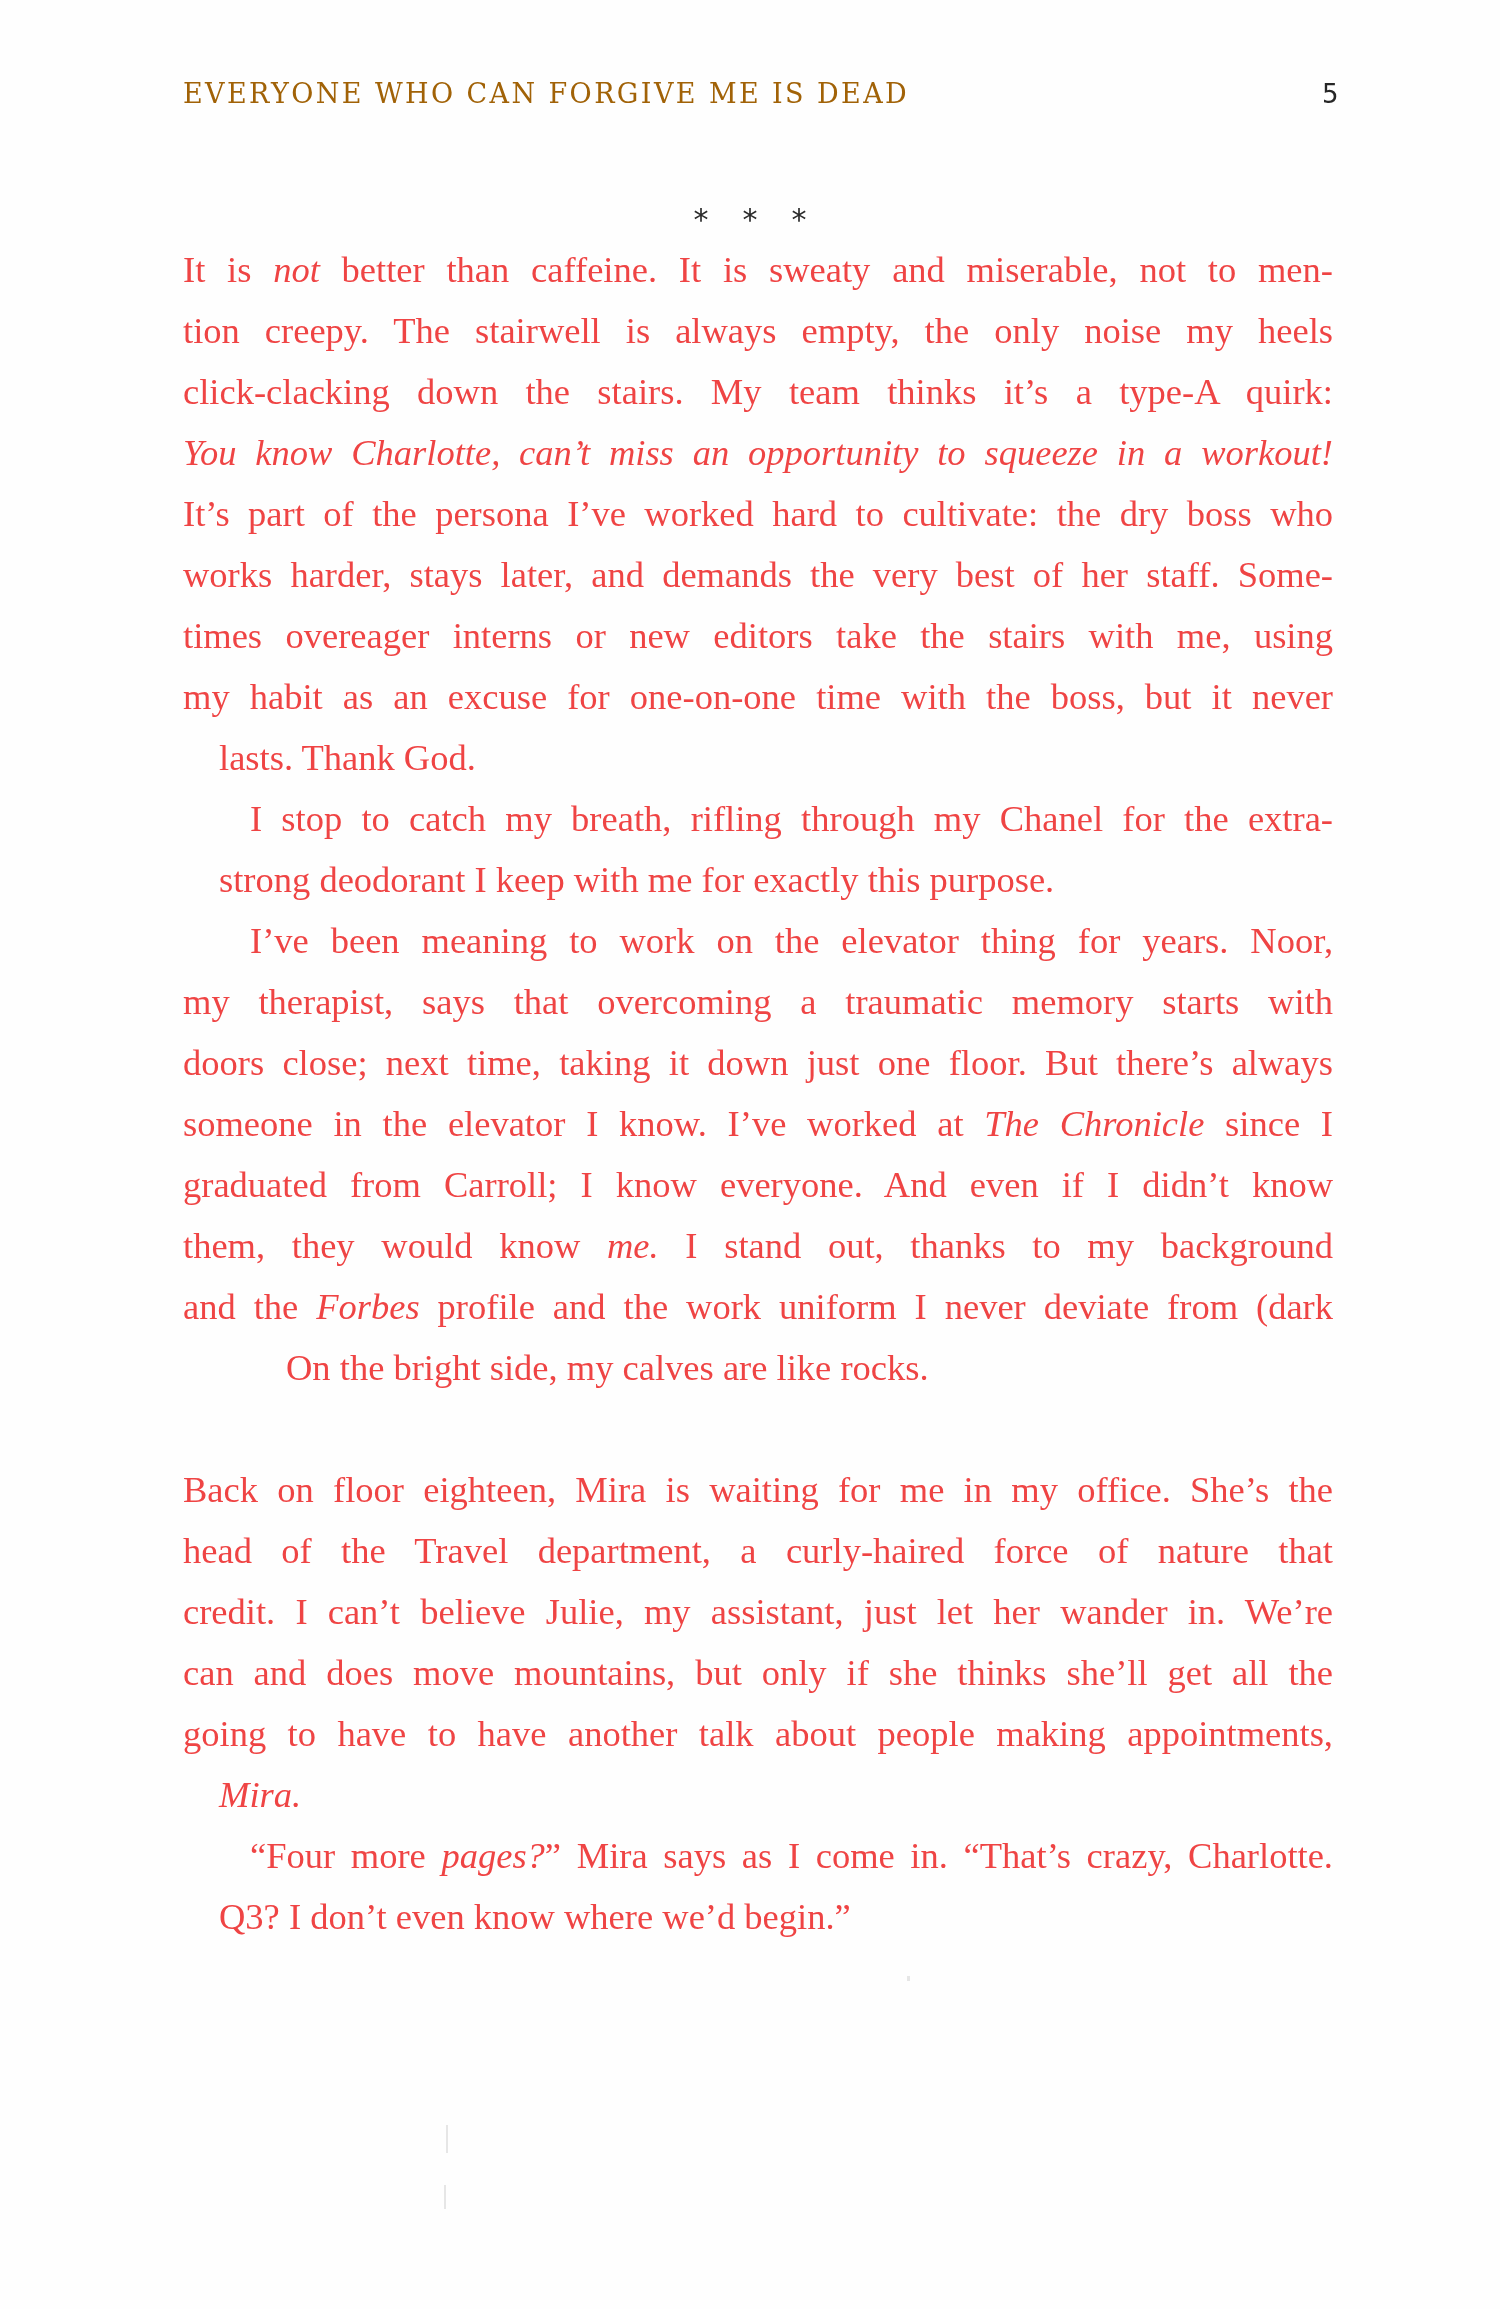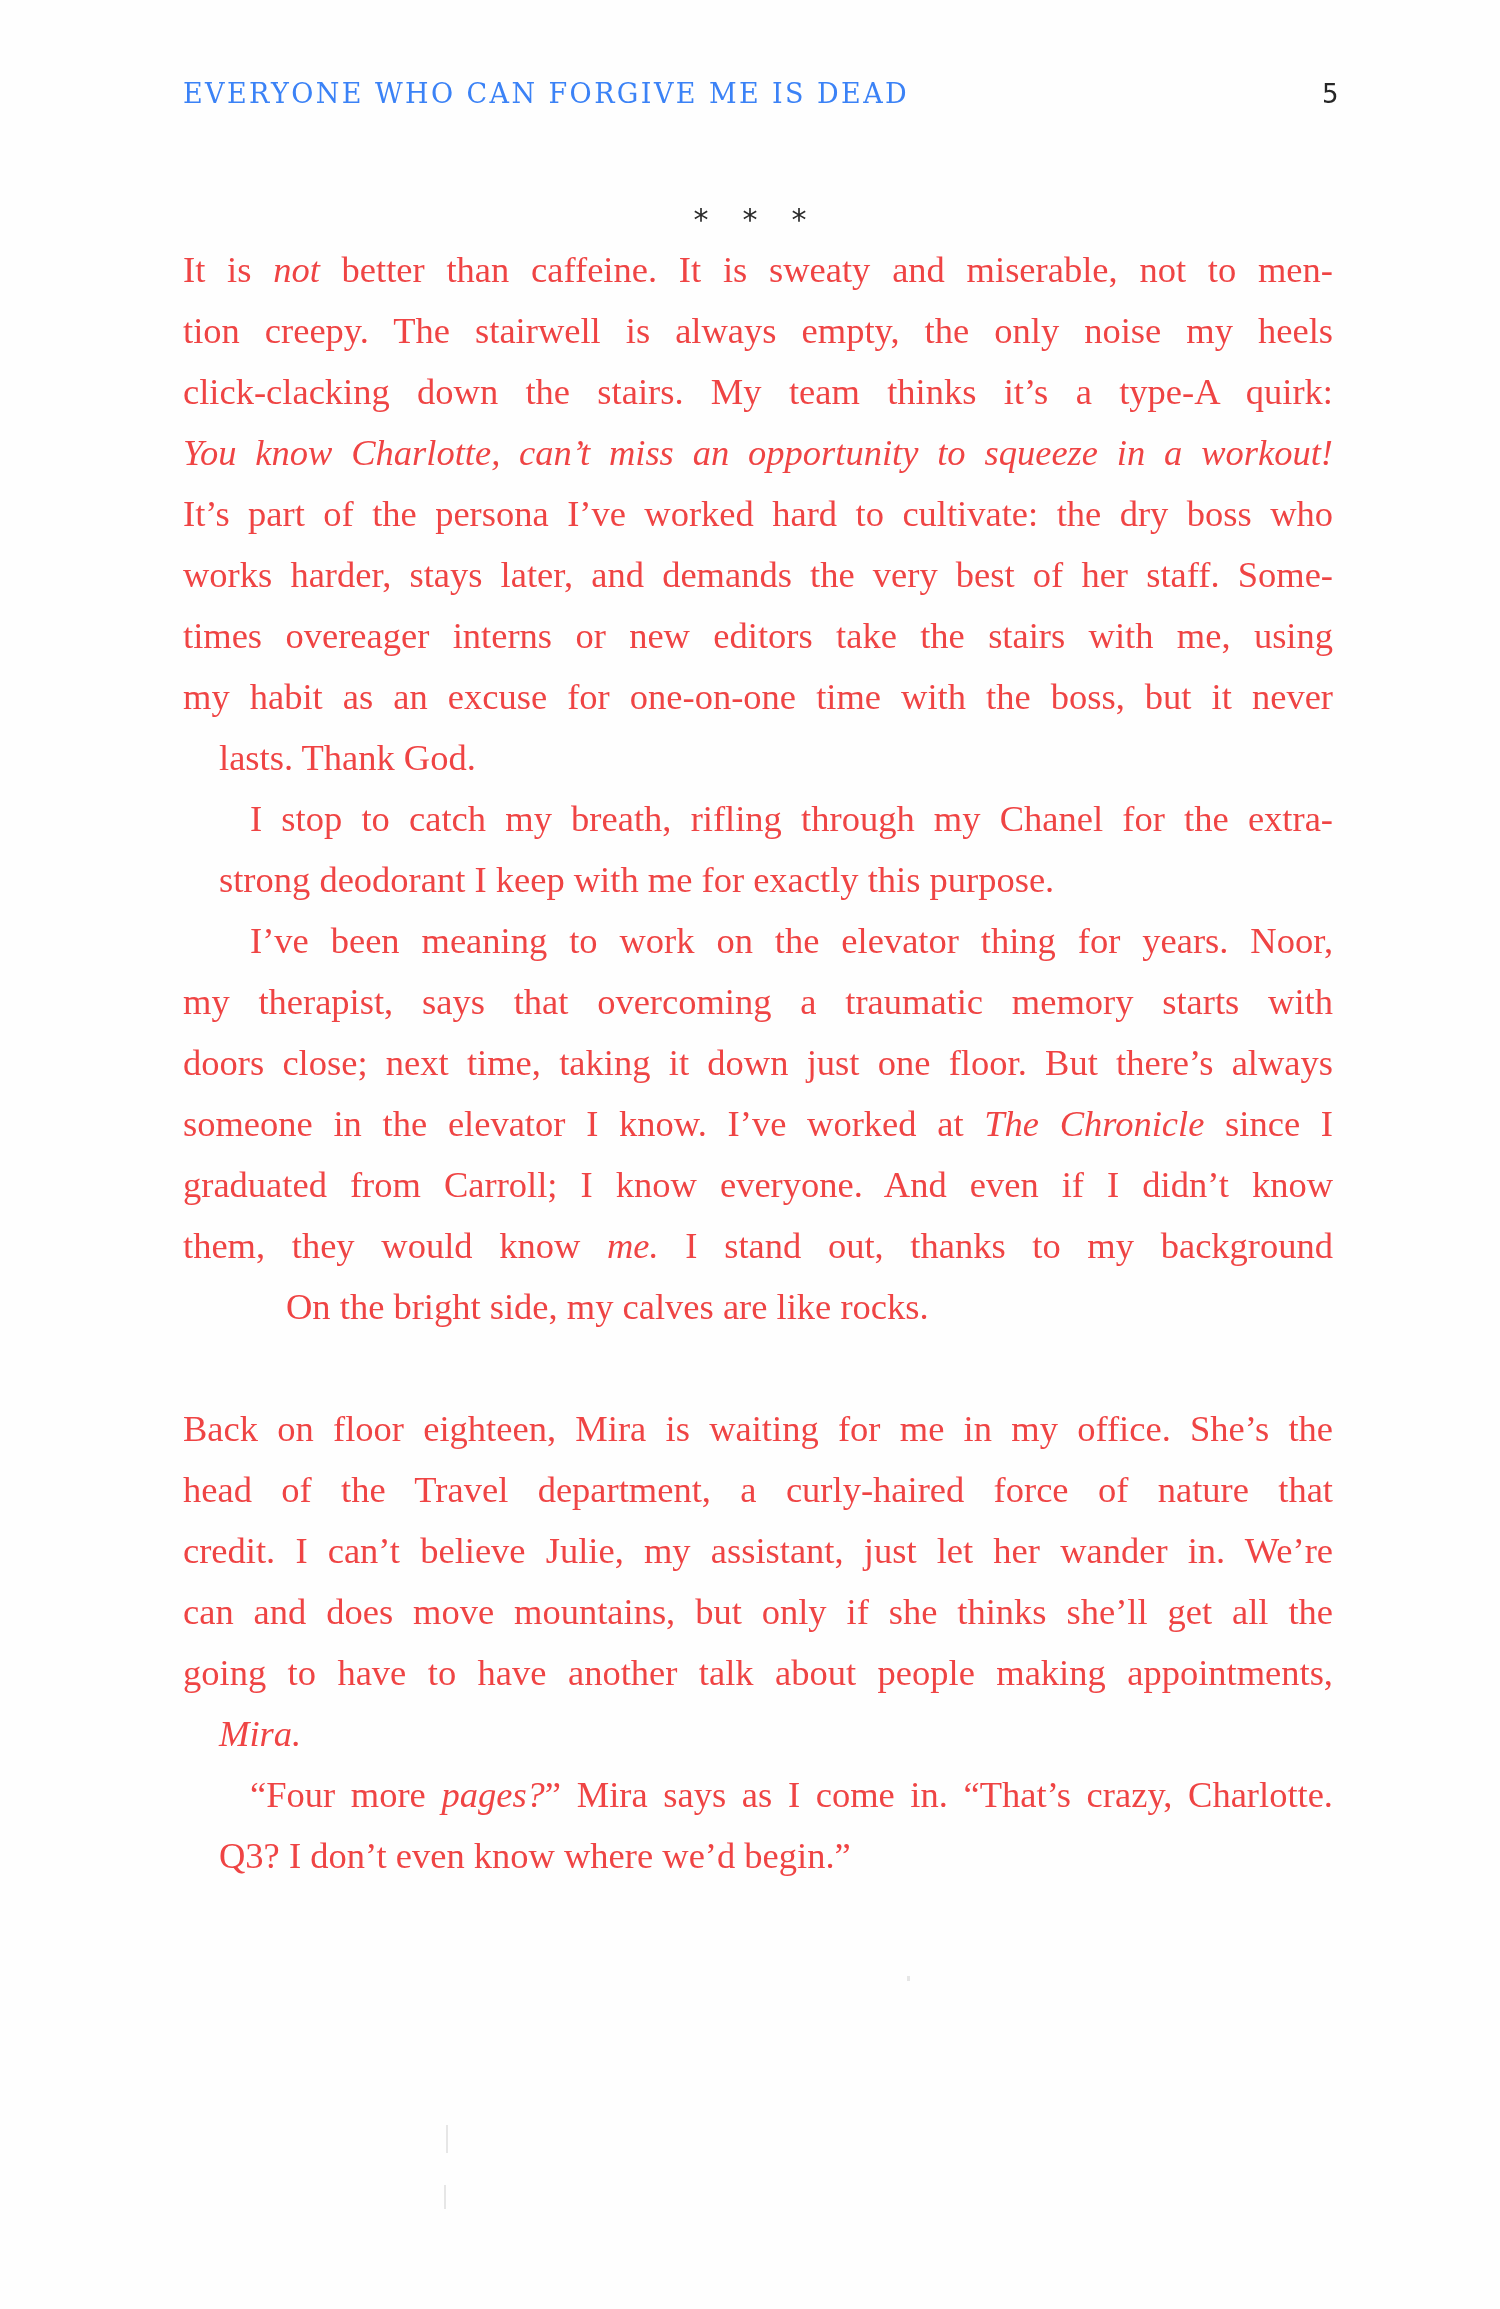--- a/index.html
+++ b/index.html
@@ -4,21 +4,21 @@
 <style>
   html, body { margin: 0; padding: 0; }
   body {
     width: 1500px; height: 2309px; background: #ffffff; position: relative; overflow: hidden;
     color: #2a2a2a;
   }
   .page { position: absolute; left: 0; top: 0; width: 1500px; height: 2309px; background: #fefefe; }
   .running-head {
     position: absolute; left: 183px; top: 78px;
     font-family: "DejaVu Serif", serif; font-size: 27px; letter-spacing: 2.4px;
-    color: #3b82f6; white-space: nowrap; line-height: 32px;
+    color: #a16207; white-space: nowrap; line-height: 32px;
   }
   .page-number {
     position: absolute; left: 1322px; top: 78px;
     font-family: "DejaVu Sans", sans-serif; font-size: 26px; color: #262626; line-height: 32px;
   }
   .scene-break {
     position: absolute; left: 0; width: 1500px; top: 200px; text-align: center;
     font-family: "DejaVu Sans", sans-serif; font-size: 30px; color: #2a2a2a; line-height: 40px;
     word-spacing: 0;
   }
@@ -57,20 +57,21 @@
       <span class="line"><span>my habit as an excuse for one-on-one time with the boss, but it never</span></span>
       <span class="line last"><span>lasts. Thank God.</span></span>
       <span class="line indent"><span>I stop to catch my breath, rifling through my Chanel for the extra-</span></span>
       <span class="line last"><span>strong deodorant I keep with me for exactly this purpose.</span></span>
       <span class="line indent"><span>I’ve been meaning to work on the elevator thing for years. Noor,</span></span>
       <span class="line"><span>my therapist, says that overcoming a traumatic memory starts with</span></span>
       <span class="line"><span>doors close; next time, taking it down just one floor. But there’s always</span></span>
       <span class="line"><span>someone in the elevator I know. I’ve worked at </span><em>The Chronicle</em><span> since I</span></span>
       <span class="line"><span>graduated from Carroll; I know everyone. And even if I didn’t know</span></span>
       <span class="line"><span>them, they would know </span><em>me.</em><span> I stand out, thanks to my background</span></span>
+      <span class="line"><span>and the </span><em>Forbes</em><span> profile and the work uniform I never deviate from (dark</span></span>
       <span class="line indent last"><span>On the bright side, my calves are like rocks.</span></span>
       <span class="line last blank">&nbsp;</span>
       <span class="line"><span>Back on floor eighteen, Mira is waiting for me in my office. She’s the</span></span>
       <span class="line"><span>head of the Travel department, a curly-haired force of nature that</span></span>
       <span class="line"><span>credit. I can’t believe Julie, my assistant, just let her wander in. We’re</span></span>
       <span class="line"><span>can and does move mountains, but only if she thinks she’ll get all the</span></span>
       <span class="line"><span>going to have to have another talk about people making appointments,</span></span>
       <span class="line last"><em>Mira.</em></span>
       <span class="line indent"><span>“Four more </span><em>pages?</em><span>” Mira says as I come in. “That’s crazy, Charlotte.</span></span>
       <span class="line last"><span>Q3? I don’t even know where we’d begin.”</span></span>

